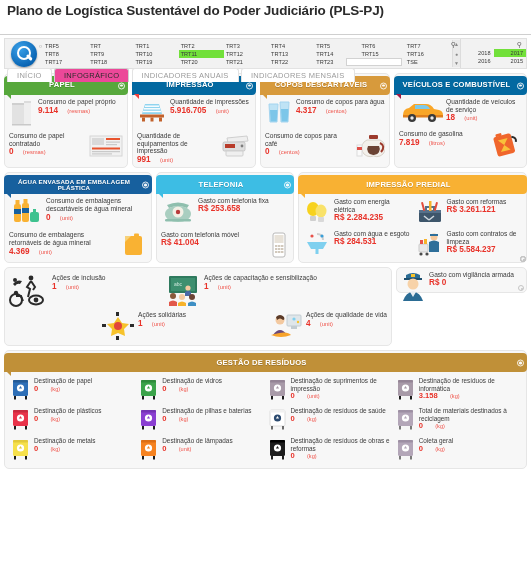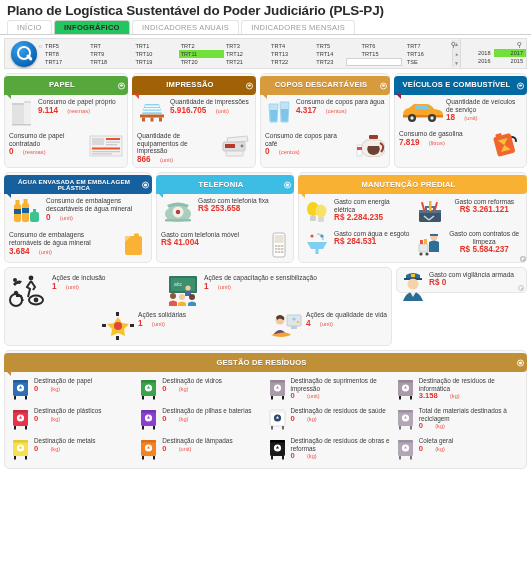--- a/index.html
+++ b/index.html
@@ -22,22 +22,22 @@
   .tabbar:after{
     content:""; position:absolute; left:0; right:0; bottom:0;
     border-bottom:1px solid #cfcfcf;
   }
   .tab {
     display:inline-block; font-size:7.5px; color:#9b9b9b; letter-spacing:.3px;
     padding: 2px 9px 2px 9px; position:relative; z-index:2;
     border:1px solid transparent; border-bottom:none;
   }
   .tab.active {
-    color:#2b2b2b; font-weight:bold; background:#22c55e;
-    border-color:#cfcfcf; border-radius:3px 3px 0 0;
+    color:#2b2b2b; font-weight:normal; background:#ec4899;
+    border-color:#cfcfcf; border-radius:3px 3px 0 0;margin-top:48px;
   }
   .tab.inactive { border-color:#e3e3e3; border-radius:3px 3px 0 0; background:#fff;}
 
   
   .filter {
     margin: 3px 4px 0 4px; height: 31px; background:#f2f2f2;
     border:1px solid #e0e0e0; position:relative; display:flex; align-items:center;
   }
   .magnifier {
     width:26px;height:26px;border-radius:50%;
@@ -249,21 +249,21 @@
         </span>
         <span class="m-txt">
           <span class="m-lbl">Consumo de papel contratado</span><br>
           <span class="m-val">0</span>
           <span class="m-unit">(resmas)</span>
         </span>
       </div>
     </div>
 
     <div class="card" style="flex:0 0 124px">
-      <div class="ribbon" style="background:#a16207;color:#f4403a">
+      <div class="ribbon" style="background:#0369a1;color:#f4403a">
         <span style="color:#fff">IMPRESSÃO</span>
         <span class="gear"></span>
       </div>
 
       <div class="metric">
         <span class="m-ico">
           <svg width="30" height="28" viewBox="0 0 30 28">
             <path d="M5 16 L25 16 L22 6 L8 6 Z" fill="#8fd4ef"></path>
             <path d="M6 13.5 L24 13.5" stroke="#fff" stroke-width="1.4"></path>
             <path d="M7 10.8 L23 10.8" stroke="#fff" stroke-width="1.4"></path>
@@ -286,21 +286,21 @@
           <svg width="34" height="26" viewBox="0 0 34 26">
             <path d="M10 6 L30 4 L31 9 L11 11 Z" fill="#efefef" stroke="#cfcfcf"></path>
             <rect x="6" y="10" width="22" height="9" rx="1.5" fill="#dedede" stroke="#c4c4c4"></rect>
             <rect x="8" y="12" width="10" height="4" fill="#b83b2a"></rect>
             <rect x="9" y="19" width="17" height="5" rx="1" fill="#efefef" stroke="#cfcfcf"></rect>
             <circle cx="25" cy="14" r="1.4" fill="#7d7d7d"></circle>
           </svg>
         </span>
         <span class="m-txt">
           <span class="m-lbl">Quantidade de equipamentos de impressão</span><br>
-          <span class="m-val">866</span>
+          <span class="m-val">991</span>
           <span class="m-unit">(unit)</span>
         </span>
       </div>
     </div>
 
     <div class="card" style="flex:0 0 130px">
       <div class="ribbon" style="background:#d79a3c;color:#d79a3c">
         <span style="color:#fff">COPOS DESCARTÁVEIS</span>
         <span class="gear"></span>
       </div>
@@ -416,21 +416,21 @@
       <div class="metric rev">
         <span class="m-ico">
           <svg width="26" height="26" viewBox="0 0 26 26">
             <rect x="4" y="5" width="17" height="19" rx="2" fill="#f9b233"></rect>
             <path d="M4 5 L10 5 L4 11 Z" fill="#f7d27a"></path>
             <rect x="13" y="2.5" width="5" height="3" rx="1" fill="#f9b233"></rect>
           </svg>
         </span>
         <span class="m-txt">
           <span class="m-lbl">Consumo de embalagens retornáveis de água mineral</span><br>
-          <span class="m-val">3.684</span>
+          <span class="m-val">4.369</span>
           <span class="m-unit">(unit)</span>
         </span>
       </div>
     </div>
 
     <div class="card" style="flex:0 0 138px">
       <div class="ribbon" style="background:#3dbde4;color:#3dbde4">
         <span style="color:#fff">TELEFONIA</span>
         <span class="gear"></span>
       </div>
@@ -469,21 +469,21 @@
         </span>
         <span class="m-txt">
           <span class="m-lbl">Gasto com telefonia móvel</span><br>
           <span class="m-money">R$ 41.004</span>
         </span>
       </div>
     </div>
 
     <div class="card" style="flex:1 1 auto">
       <div class="ribbon" style="background:#f8b133;color:#f8b133">
-        <span style="color:#fff">MANUTENÇÃO PREDIAL</span>
+        <span style="color:#fff">IMPRESSÃO PREDIAL</span>
       </div>
 
       <div style="display:flex; gap:2px; padding:2px;">
         <div style="flex:1 1 0; min-width:0;">
           <div class="metric" style="padding:2px 2px">
             <span class="m-ico">
               <svg width="28" height="28" viewBox="0 0 28 28">
                 <ellipse cx="10" cy="11" rx="6" ry="7" fill="#f7d21e"></ellipse>
                 <rect x="7" y="18" width="6" height="5" rx="1" fill="#cfcfcf"></rect>
                 <ellipse cx="18" cy="13" rx="5.5" ry="6.5" fill="#f9e26a"></ellipse>
@@ -508,21 +508,21 @@
               </svg>
             </span>
             <span class="m-txt">
               <span class="m-lbl">Gasto com água e esgoto</span><br>
               <span class="m-money">R$ 284.531</span>
             </span>
             <span class="subgear" style="right:0;bottom:0"></span>
           </div>
         </div>
 
-        <div style="flex:1 1 0; min-width:0;text-align:center;">
+        <div style="flex:1 1 0; min-width:0;">
           <div class="metric" style="padding:2px 2px">
             <span class="m-ico">
               <svg width="28" height="28" viewBox="0 0 28 28">
                 <rect x="3" y="12" width="22" height="12" rx="1.5" fill="#3e566b"></rect>
                 <rect x="3" y="12" width="22" height="3" fill="#55708a"></rect>
                 <path d="M10 12 v-3 h8 v3" stroke="#55708a" stroke-width="2" fill="none"></path>
                 <rect x="6" y="4" width="2" height="9" fill="#e24b3c" transform="rotate(-15 7 8)"></rect>
                 <rect x="13" y="3" width="2.5" height="10" fill="#f7b32b"></rect>
                 <rect x="19" y="4" width="2" height="9" fill="#e24b3c" transform="rotate(15 20 8)"></rect>
                 <path d="M8 18 l5 4 M18 18 l-5 4" stroke="#cfd8df" stroke-width="1.6"></path>

